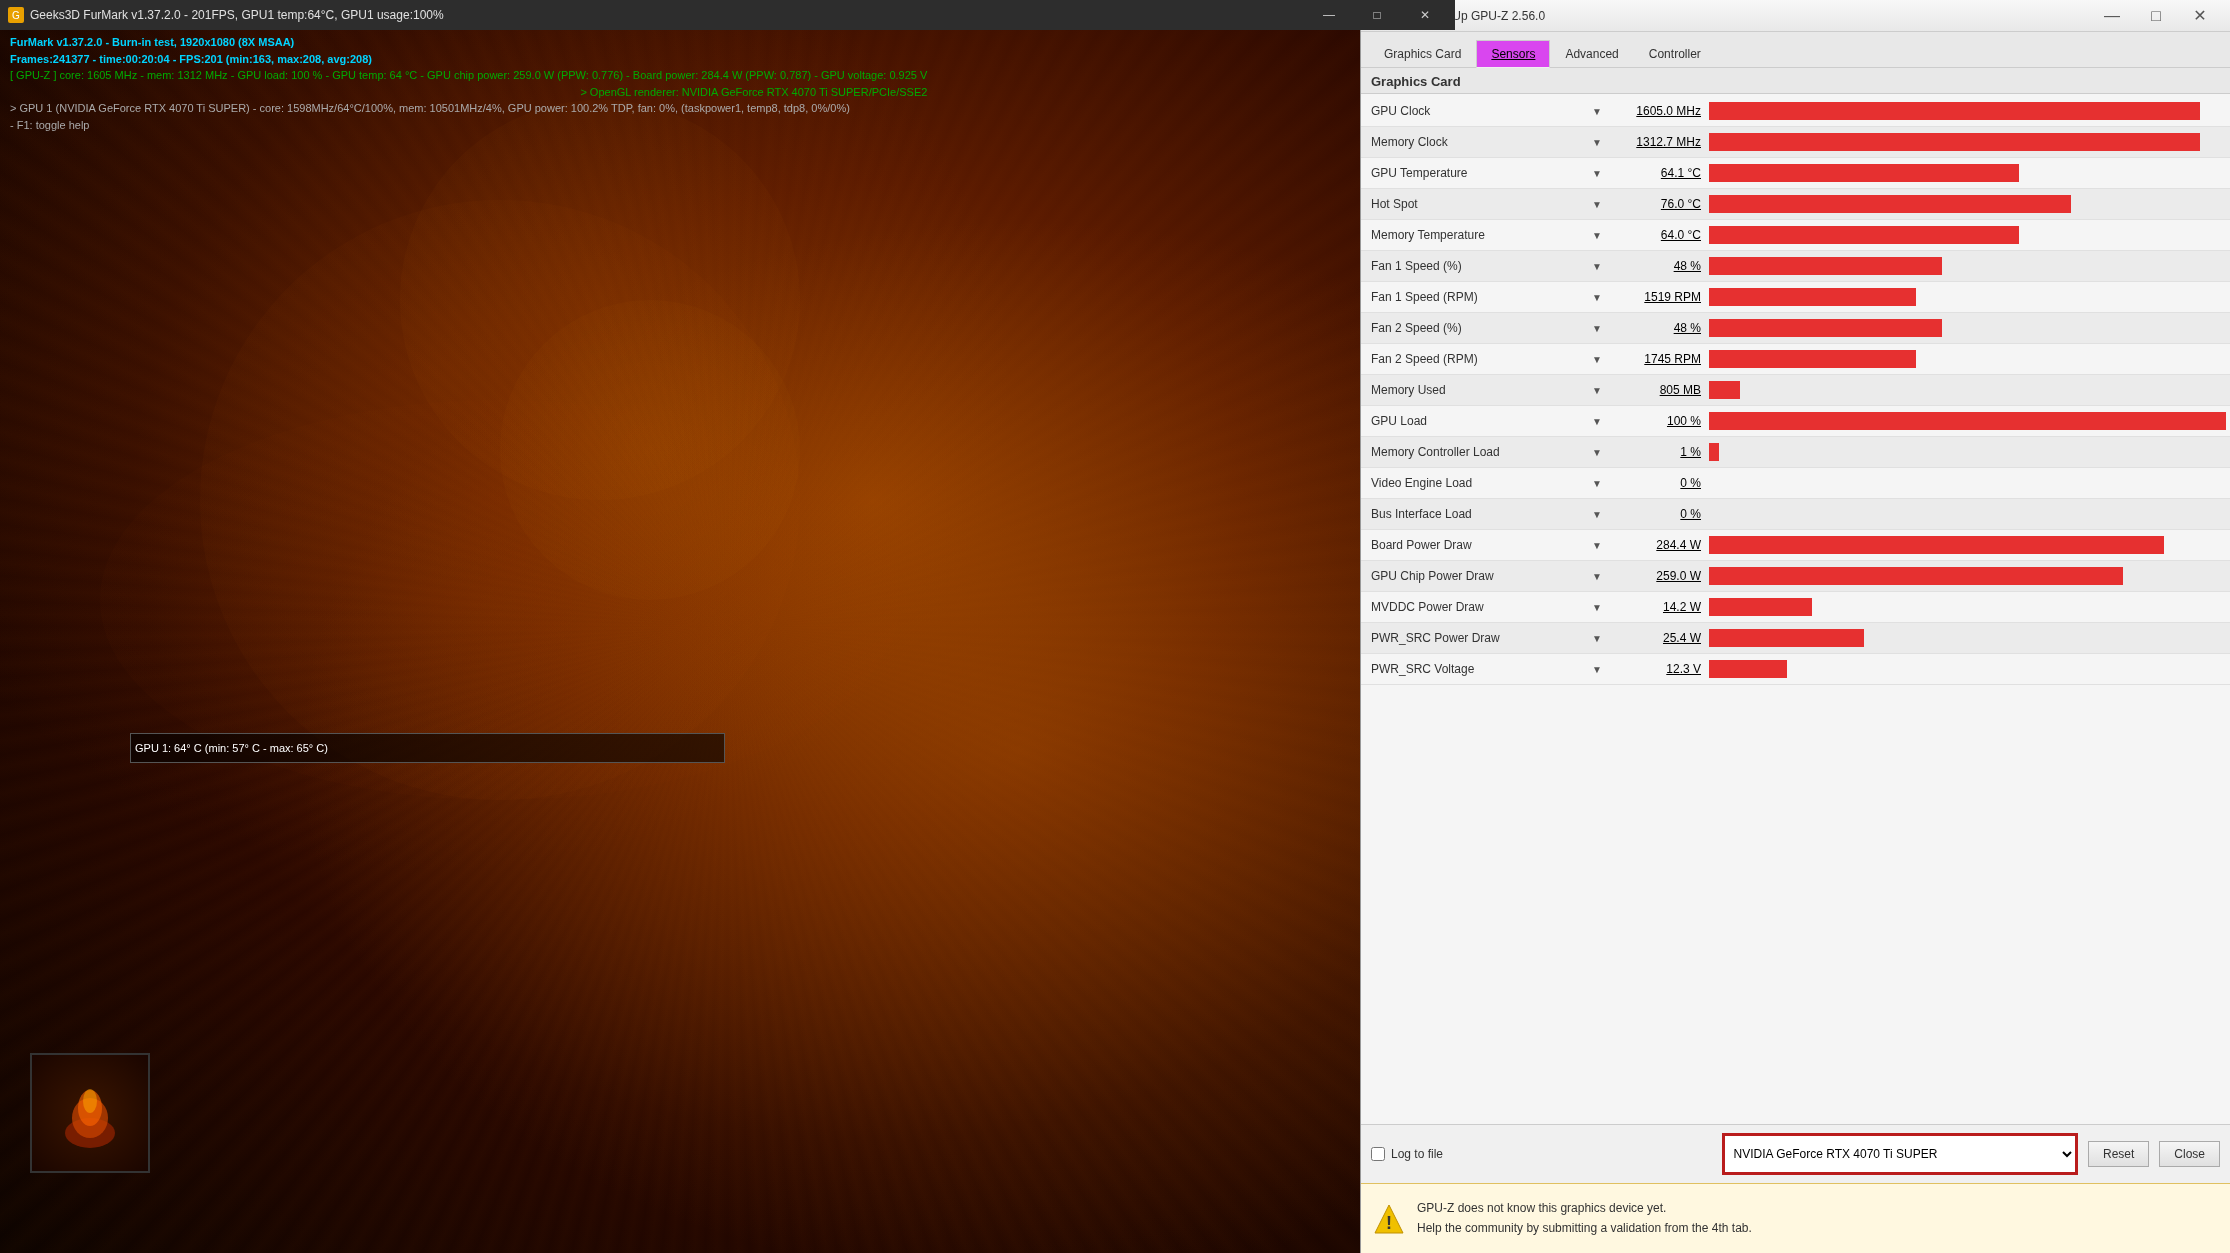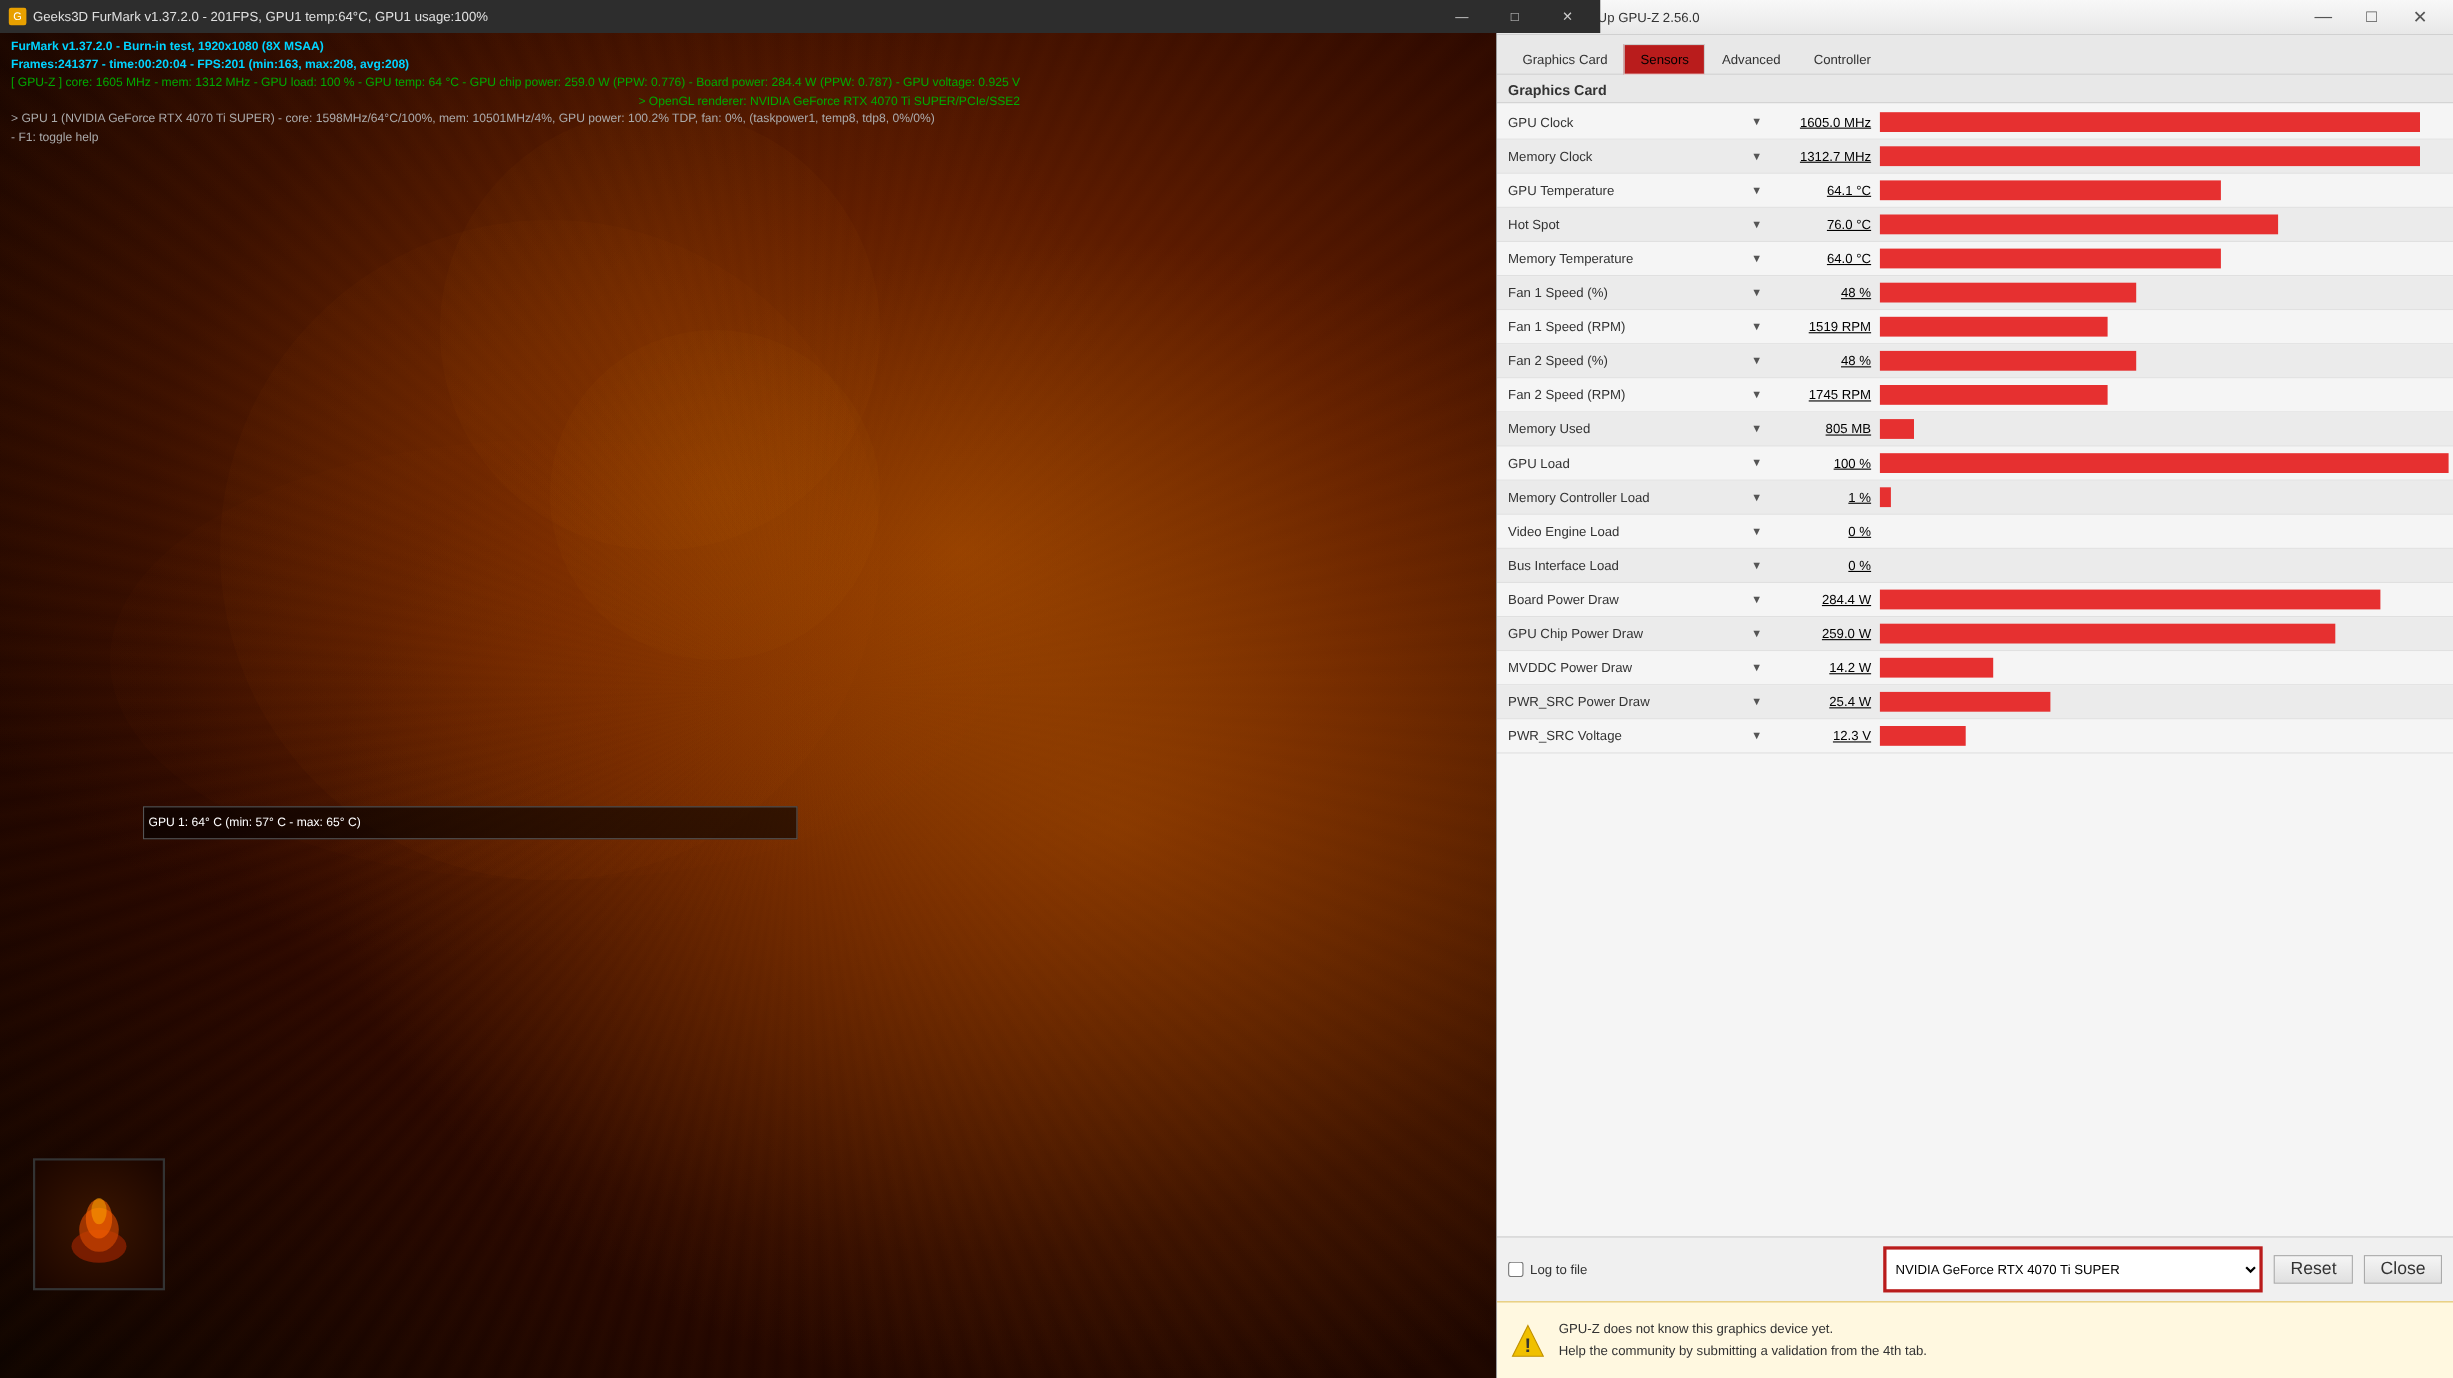--- a/index.html
+++ b/index.html
@@ -190,24 +190,25 @@
       font-size: 12px;
       color: #333;
       cursor: pointer;
       border: 1px solid transparent;
       background: transparent;
       position: relative;
       bottom: -1px;
     }
 
     .gpuz-tab.active {
-      background: #b91c1c;
+      background: #d946ef;
       border: 1px solid #ccc;
       border-bottom-color: #f0f0f0;
       color: #000;
+      text-decoration: underline;
     }
 
     
     #sensors-area {
       flex: 1;
       overflow-y: auto;
       background: #f5f5f5;
       padding: 2px 0;
     }
 
@@ -295,21 +296,21 @@
       height: 42px;
       font-size: 12px;
       border: 3px solid #b91c1c;
       background: #fff;
       padding: 0 4px;
     }
 
     .action-btn {
       height: 26px;
       padding: 0 14px;
-      font-size: 16px;
+      font-size: 12px;
       border: 1px solid #aaa;
       background: linear-gradient(to bottom, #f5f5f5, #e0e0e0);
       cursor: pointer;
       color: #333;
     }
 
     
     #gpuz-notice {
       background: #fff8e0;
       border-top: 1px solid #e0c060;

